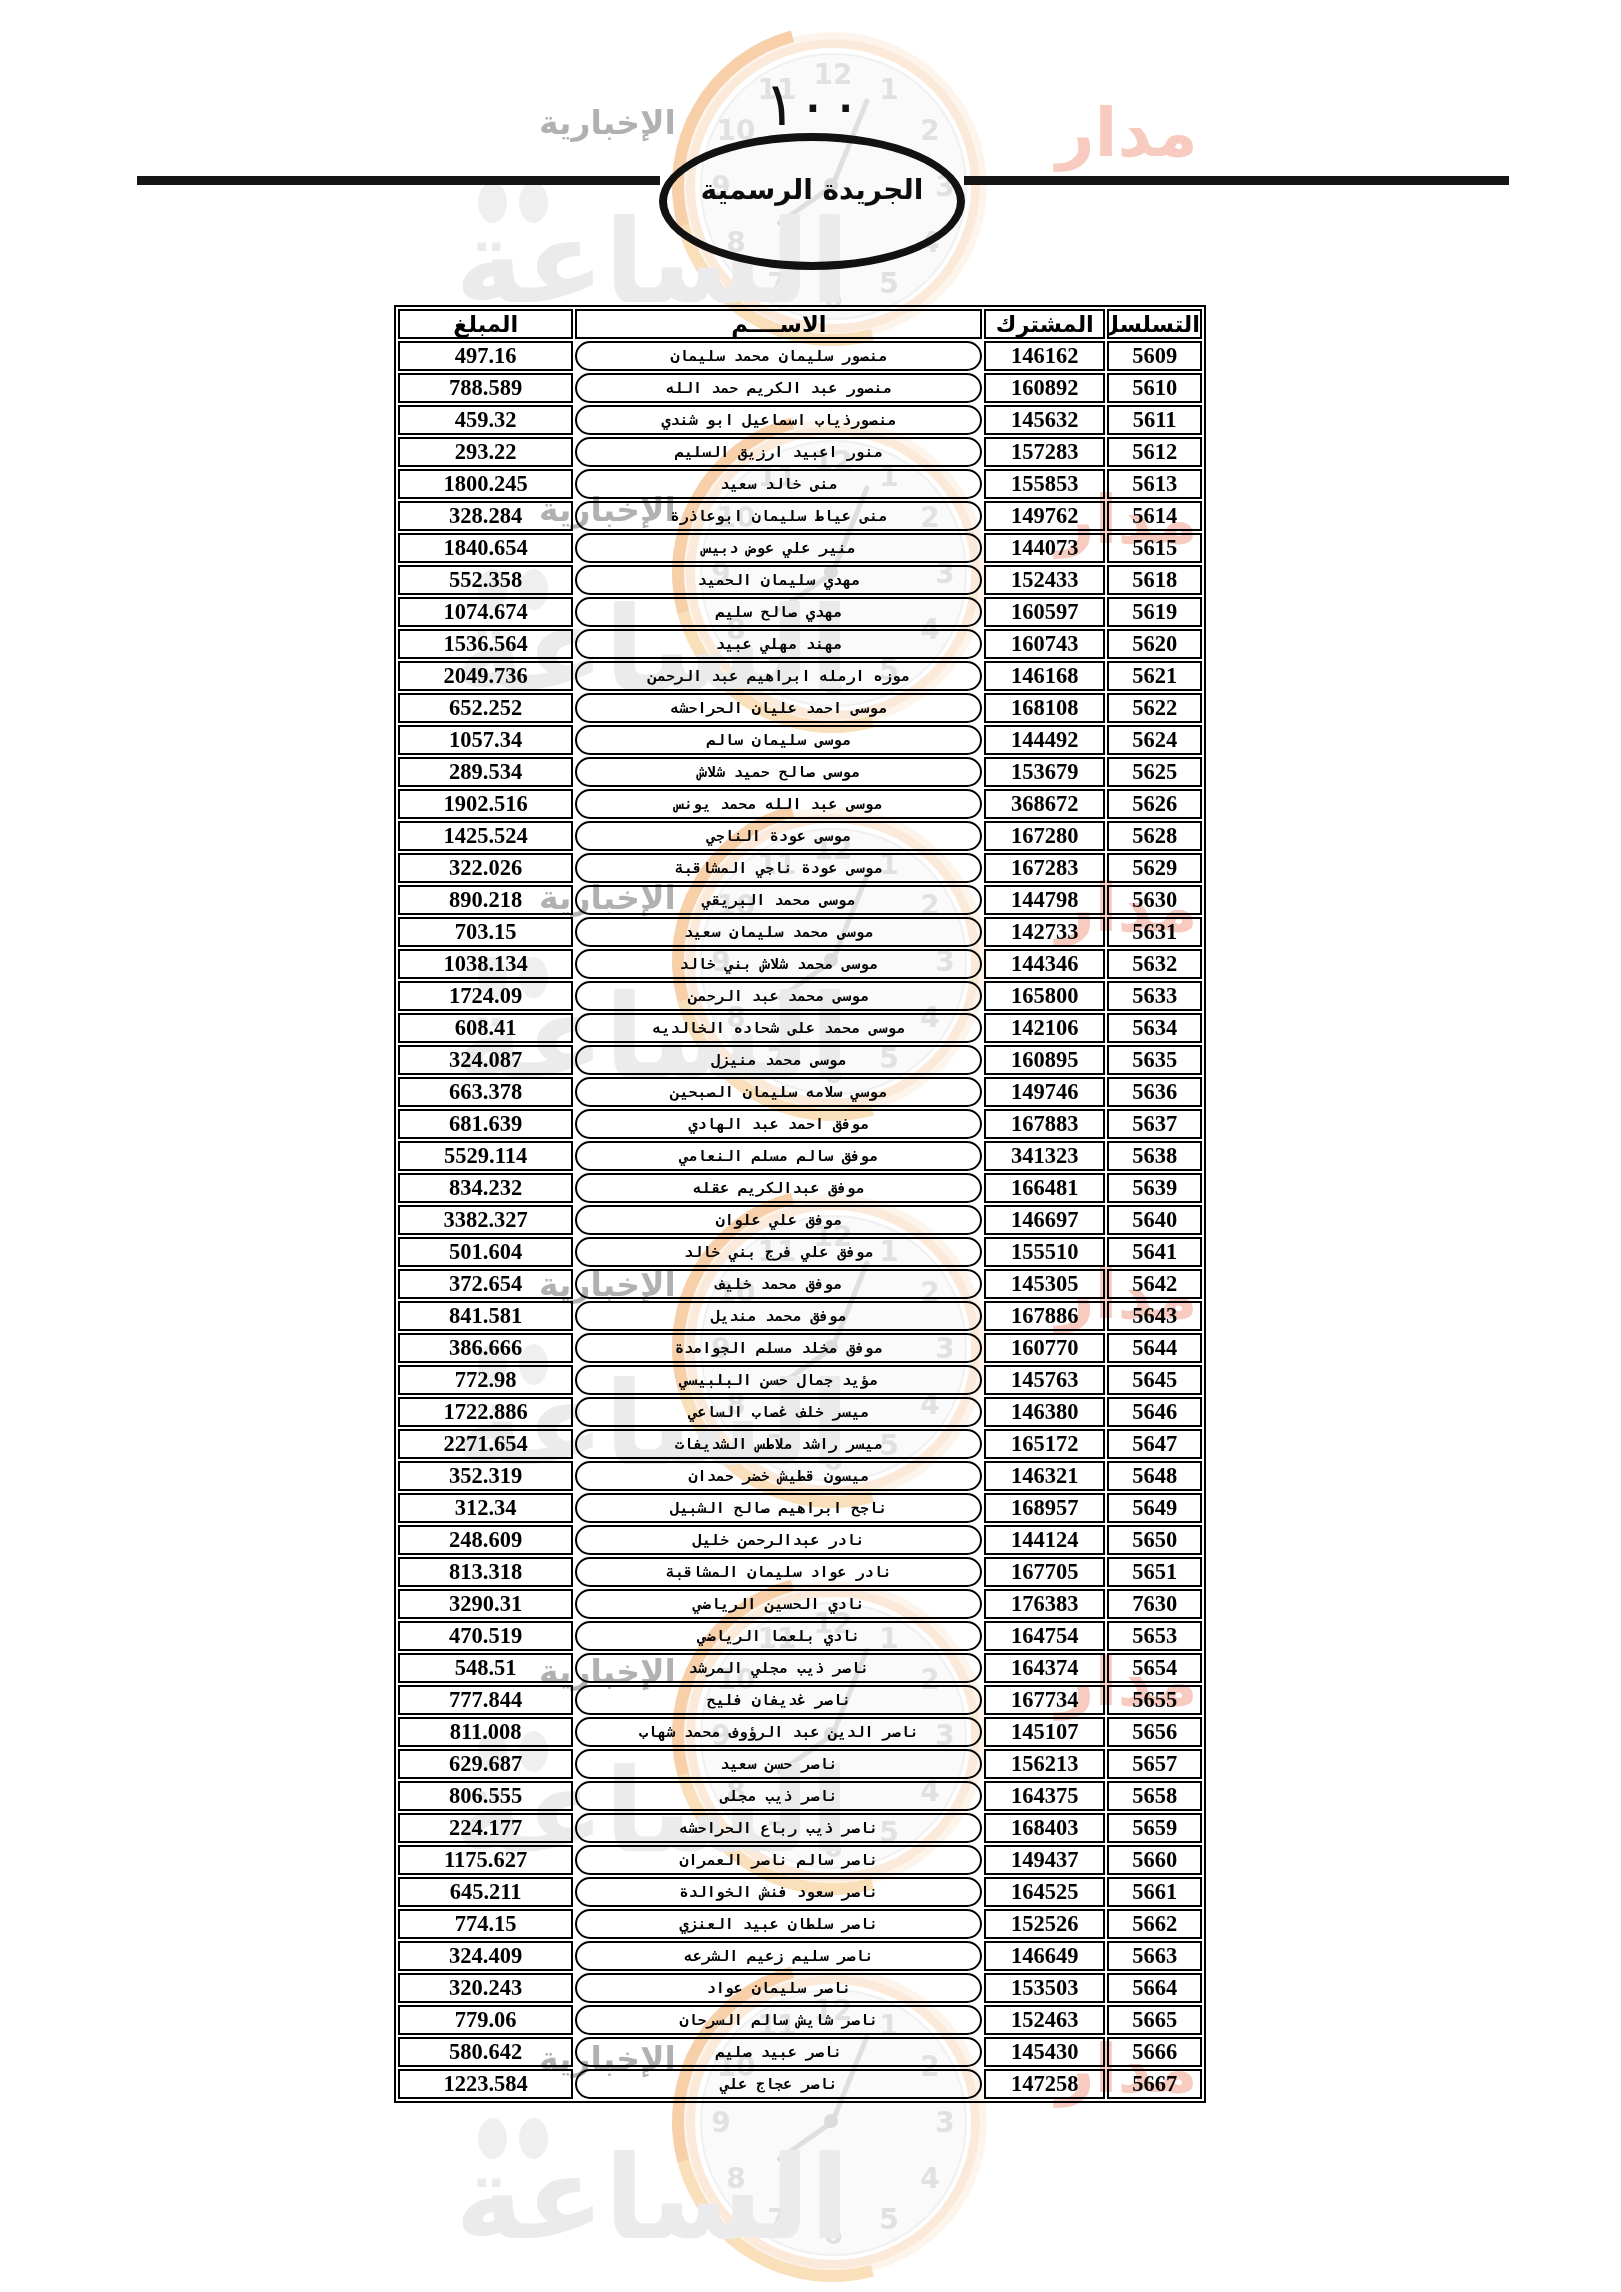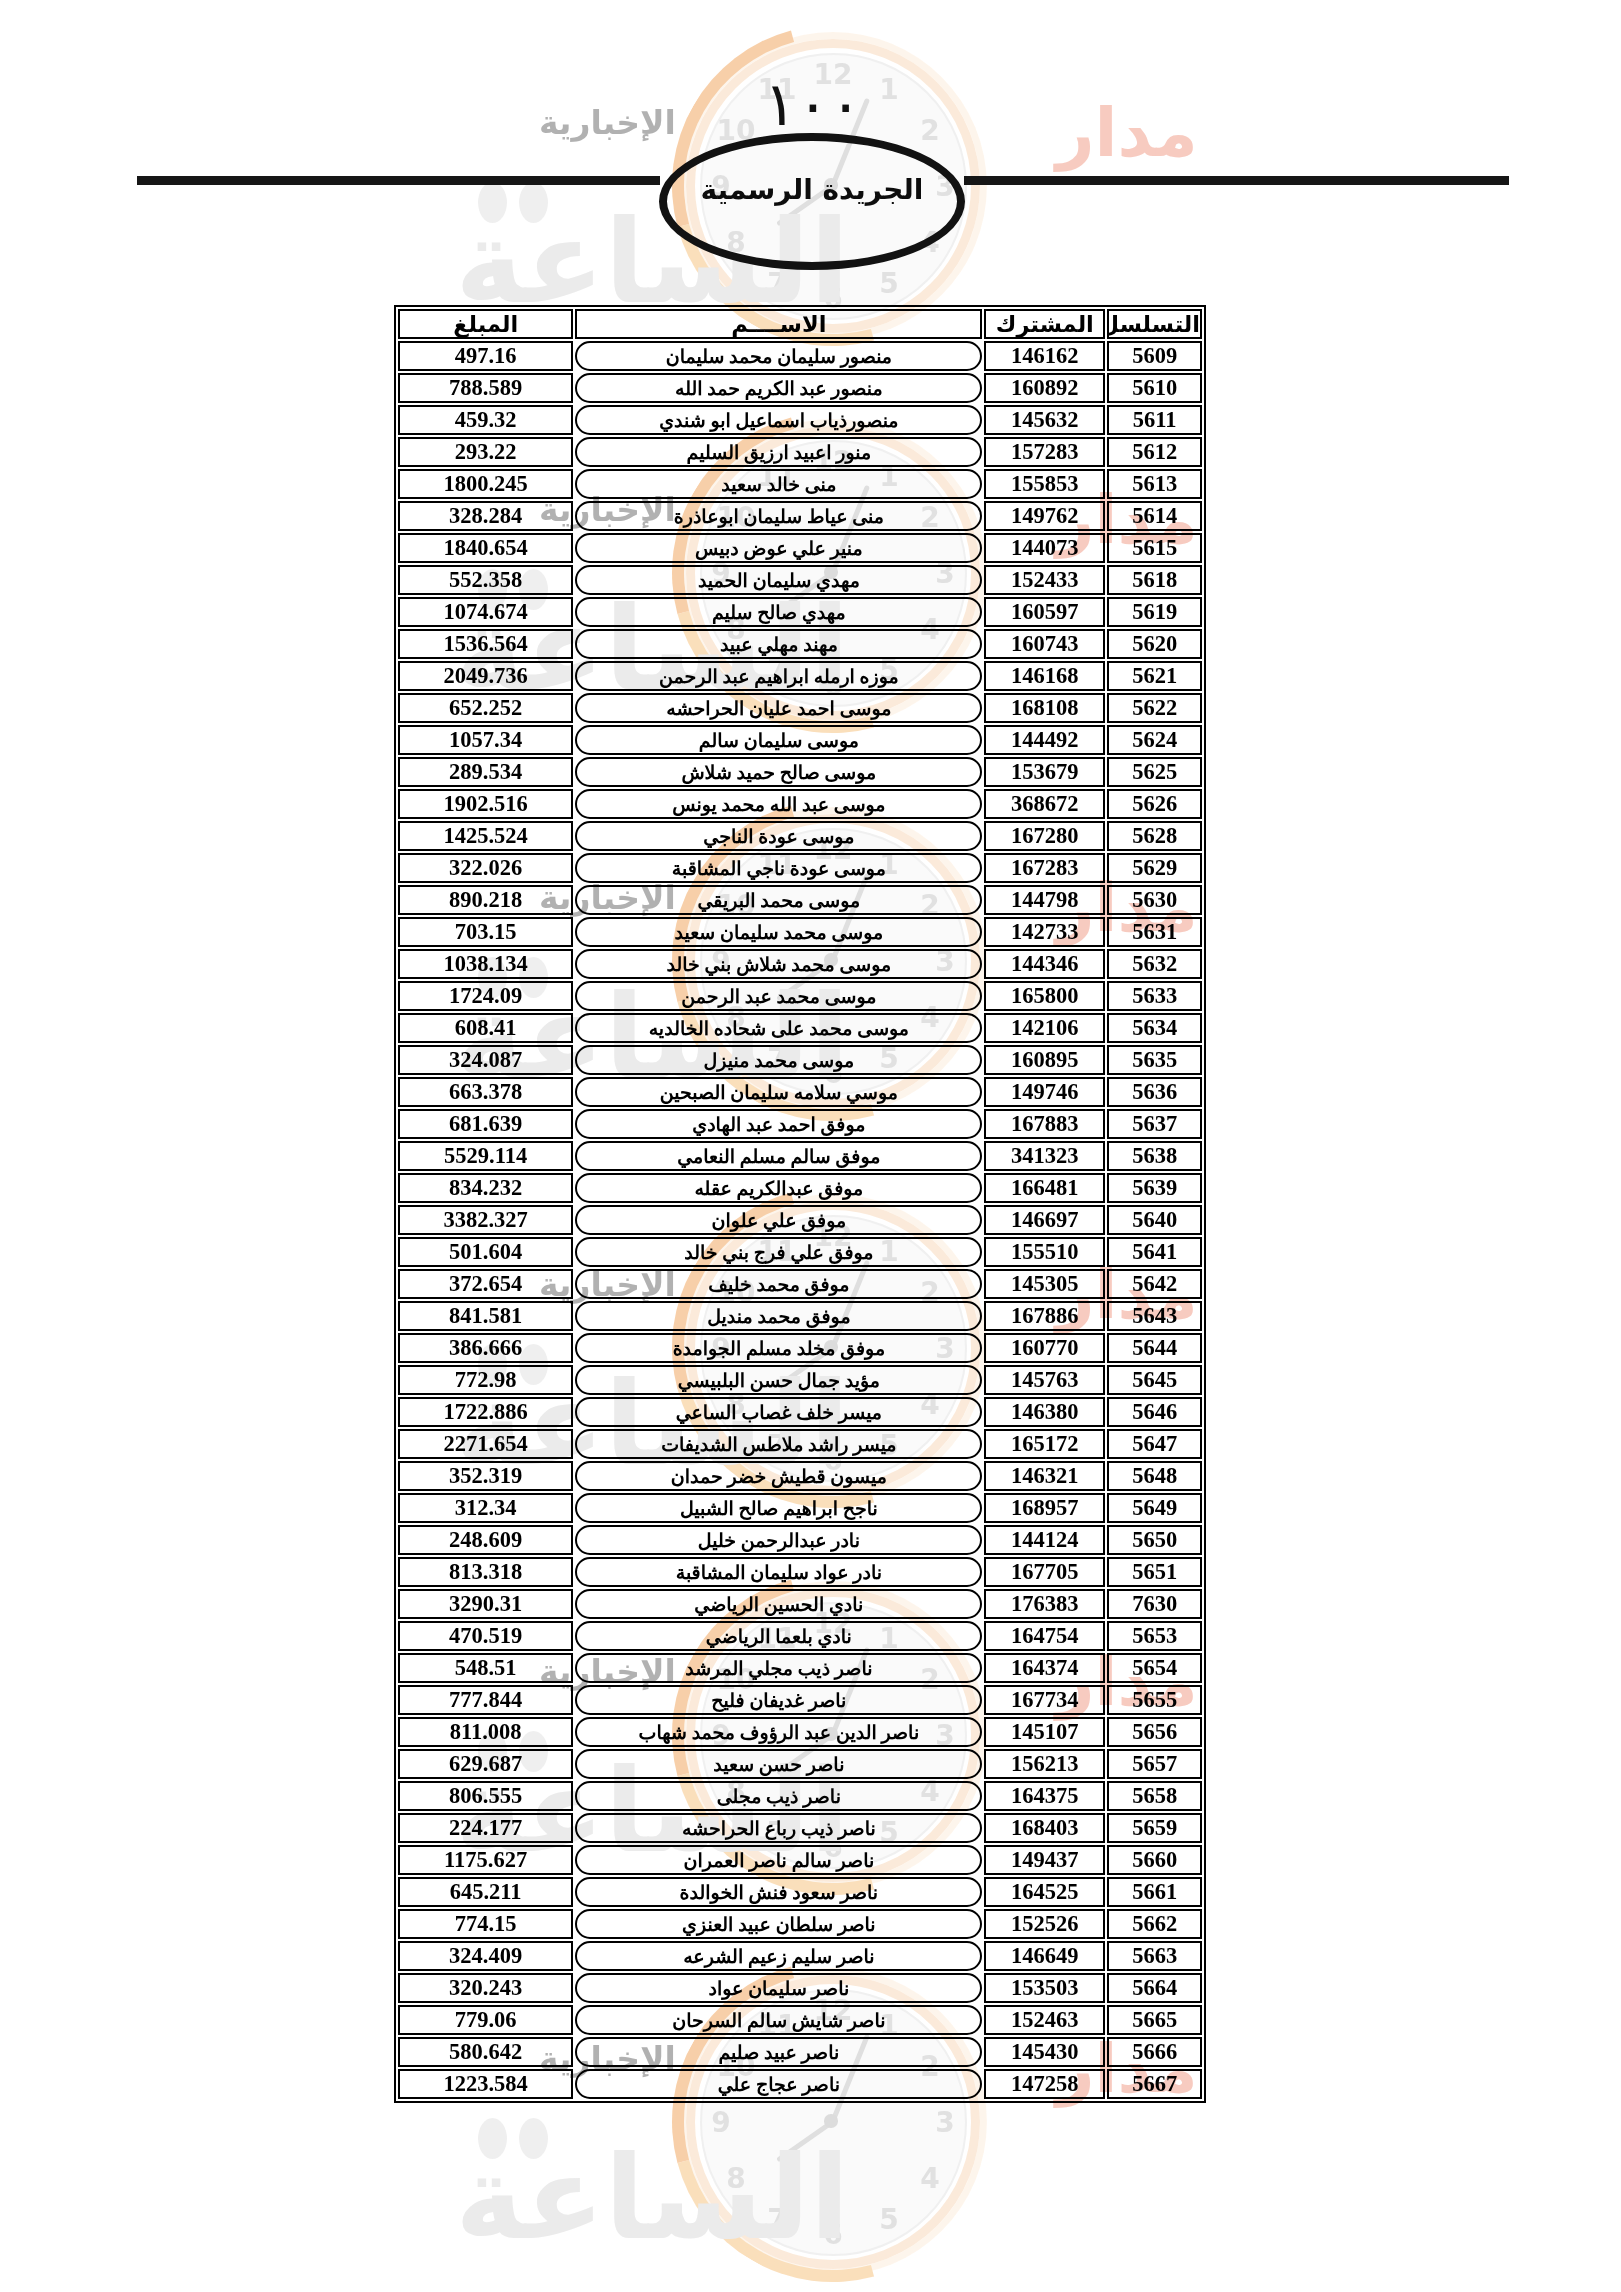--- a/index.html
+++ b/index.html
@@ -64,21 +64,21 @@
   .gazette-table col.c-serial{width:94px}
   .gazette-table col.c-sub{width:120px}
   .gazette-table col.c-name{width:404px}
   .gazette-table col.c-amt{width:174px}
   .gazette-table th,.gazette-table td{
     border:2px solid #000;box-sizing:border-box;text-align:center;vertical-align:middle;
     padding:0;color:#000;background:transparent;overflow:hidden;white-space:nowrap;}
   .gazette-table th{height:22px;font-size:22.5px;font-weight:bold;font-family:"DejaVu Sans",sans-serif;}
   .gazette-table td{height:29px;}
   .gazette-table td.num{font-family:"Liberation Serif",serif;font-size:22.5px;font-weight:bold;}
-  .gazette-table td.name{font-family:Liberation Serif, serif;font-size:19px;font-weight:bold;border-radius:15px;}
+  .gazette-table td.name{font-family:Liberation Mono, monospace;font-size:15px;font-weight:bold;border-radius:15px;}
 </style>
 </head>
 <body>
 
 <div class="page">
 
   <div class="wm-layer">
     <div class="wm-tile t1">
       <div class="wm-ring"></div>
       <div class="wm-crescent"></div>

